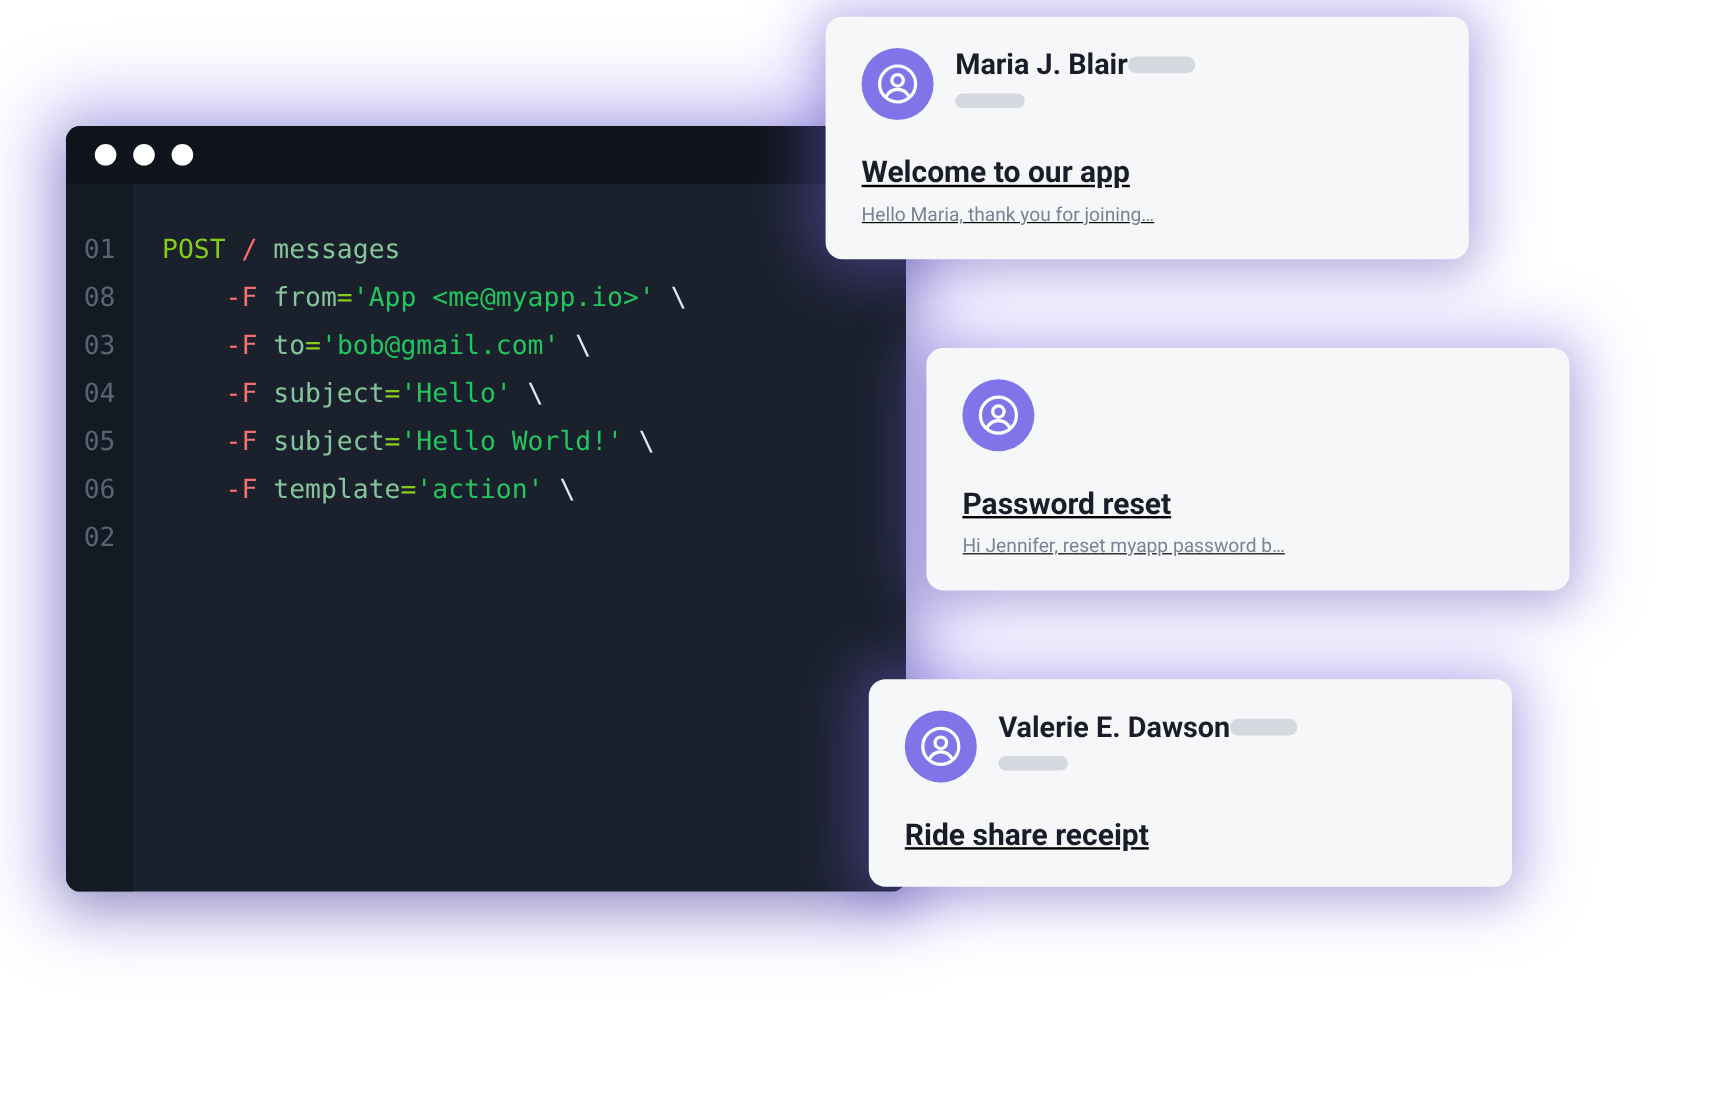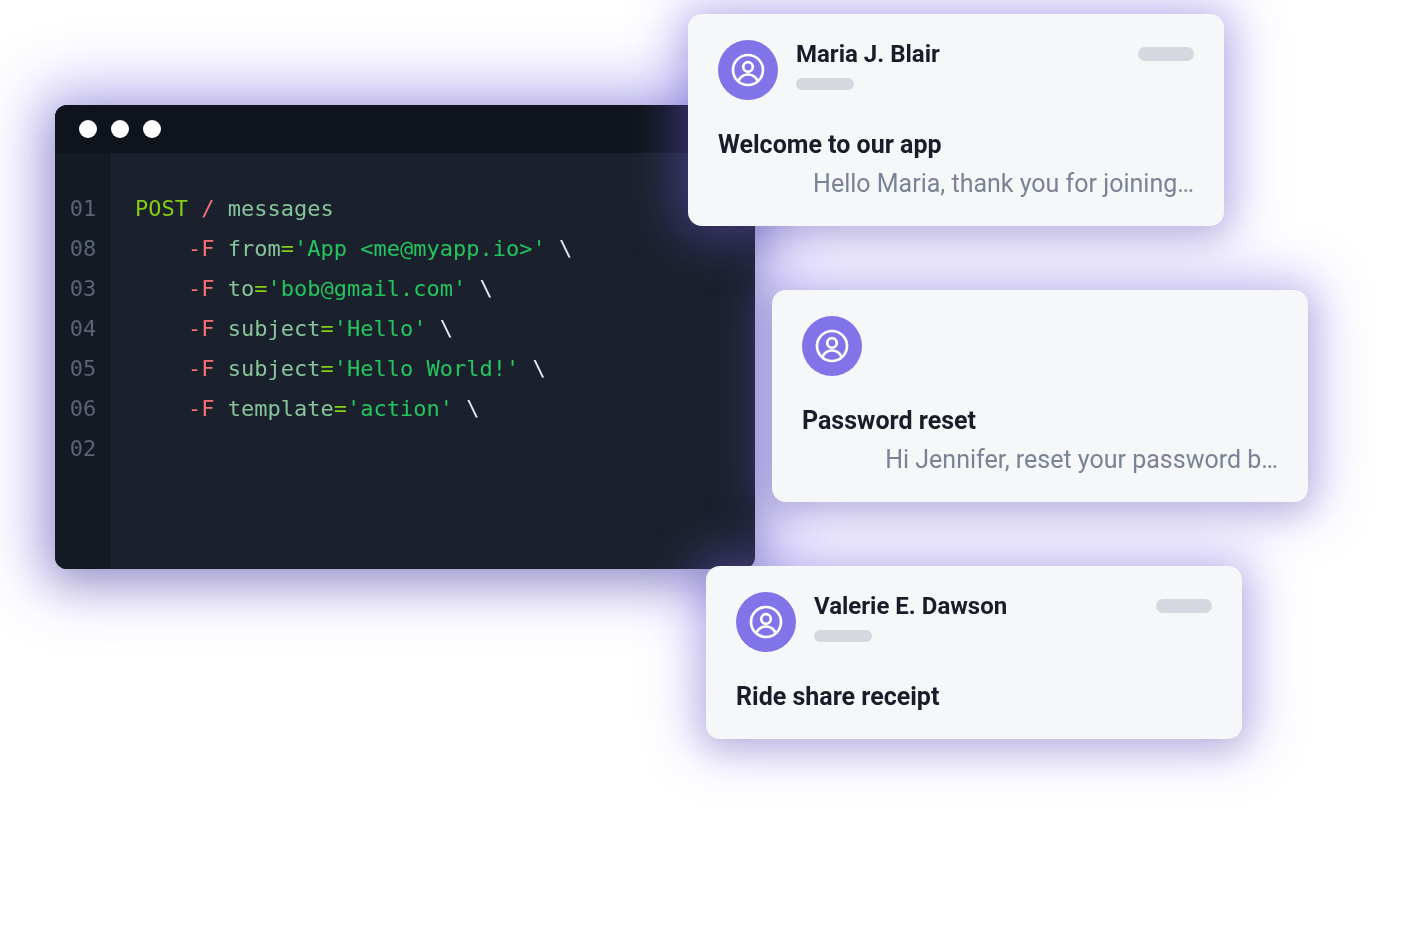--- a/index.html
+++ b/index.html
@@ -9,21 +9,21 @@
     background: #ffffff;
     font-family: -apple-system, BlinkMacSystemFont, "Segoe UI", Roboto, Helvetica, Arial, sans-serif;
     position: relative;
     overflow: hidden;
   }
   .terminal {
     position: absolute;
     left: 55px;
     top: 105px;
     width: 700px;
-    height: 464px;
+    height: 638px;
     background: #1a202c;
     border-radius: 12px;
     box-shadow: 0 0 60px 20px rgba(124, 108, 237, 0.45), 0 10px 40px rgba(0,0,0,0.3);
     overflow: hidden;
   }
   .terminal-bar {
     height: 48px;
     background: #0f141c;
     display: flex;
     align-items: center;
@@ -70,21 +70,21 @@
   .card {
     position: absolute;
     width: 536px;
     background: #f6f7f8;
     border-radius: 14px;
     padding: 26px 30px 28px 30px;
     box-shadow: 0 0 50px 14px rgba(124, 108, 237, 0.4), 0 8px 30px rgba(0,0,0,0.15);
   }
   .card-1 { left: 688px; top: 14px;  }
   .card-2 { left: 772px; top: 290px; }
-  .card-3 { left: 706px; top: 566px; }
+  .card-3 { left: 724px; top: 566px; }
 
   .card-head {
     display: flex;
     align-items: flex-start;
     gap: 18px;
   }
   .avatar {
     width: 60px;
     height: 60px;
     border-radius: 50%;
@@ -92,54 +92,52 @@
     display: flex;
     align-items: center;
     justify-content: center;
     flex-shrink: 0;
   }
   .avatar svg { width: 36px; height: 36px; }
   .meta { flex: 1; }
   .sender-row {
     display: flex;
     align-items: center;
-    justify-content: space-between;
   }
   .sender {
     font-size: 24px;
     font-weight: 700;
     color: #1a1d29;
   }
   .chip-xs {
     margin-top: 10px;
     width: 58px;
     height: 12px;
     background: #d5d8df;
     border-radius: 6px;
   }
   .chip-right {
     width: 56px;
     height: 14px;
     background: #d5d8df;
     border-radius: 7px;
   }
-  .card-body { margin-top: 30px; }
+  .card-body { margin-top: 30px; text-decoration: underline; }
   .subject {
     font-size: 25px;
     font-weight: 700;
     color: #1a1d29;
   }
   .preview {
     margin-top: 10px;
-    font-size: 25px;
+    font-size: 16px;
     color: #7a8296;
     white-space: nowrap;
     overflow: hidden;
     text-overflow: ellipsis;
-    text-align: right;
   }
 </style>
 </head>
 <body>
 
 <div class="terminal">
   <div class="terminal-bar">
     <div class="term-dot"></div>
     <div class="term-dot"></div>
     <div class="term-dot"></div>
@@ -186,21 +184,21 @@
     <div class="avatar">
       <svg viewBox="0 0 24 24" fill="none" stroke="#ffffff" stroke-width="1.8">
         <circle cx="12" cy="12" r="10"></circle>
         <circle cx="12" cy="10" r="3.2"></circle>
         <path d="M5.5 19.2c1.4-2.7 4-4.2 6.5-4.2s5.1 1.5 6.5 4.2"></path>
       </svg>
     </div>
   </div>
   <div class="card-body">
     <div class="subject">Password reset</div>
-    <div class="preview">Hi Jennifer, reset your password b…</div>
+    <div class="preview">Hi Jennifer, reset myapp password b…</div>
   </div>
 </div>
 
 <div class="card card-3">
   <div class="card-head">
     <div class="avatar">
       <svg viewBox="0 0 24 24" fill="none" stroke="#ffffff" stroke-width="1.8">
         <circle cx="12" cy="12" r="10"></circle>
         <circle cx="12" cy="10" r="3.2"></circle>
         <path d="M5.5 19.2c1.4-2.7 4-4.2 6.5-4.2s5.1 1.5 6.5 4.2"></path>

